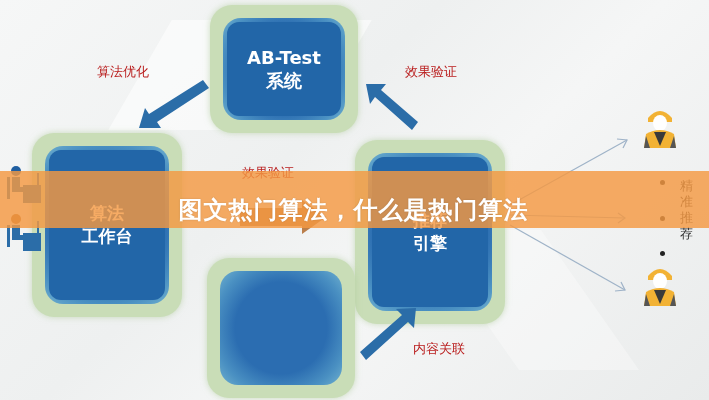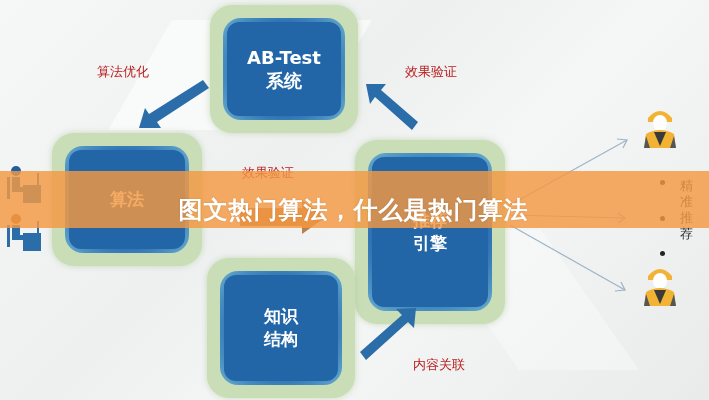--- a/index.html
+++ b/index.html
@@ -34,47 +34,44 @@
 <div class="bg-facet" style="left:470px;top:230px;width:120px;height:140px;transform:skewX(35deg);opacity:0.6;"></div>
 
 <div class="box" style="left:210px;top:5px;width:148px;height:128px;">
   <div class="mid"></div>
   <div class="inner" style="font-size:18px;">
     <span>AB-Test</span>
     <span>系统</span>
   </div>
 </div>
 
-<div class="box" style="left:52px;top:133px;width:150px;height:133px;">
+<div class="box" style="left:32px;top:133px;width:150px;height:184px;">
   <div class="mid"></div>
   <div class="inner">
     <span>算法</span>
+    <span>工作台</span>
   </div>
 </div>
 
 <div class="box" style="left:355px;top:140px;width:150px;height:184px;">
   <div class="mid"></div>
   <div class="inner">
     <span>推荐</span>
     <span>引擎</span>
   </div>
 </div>
 
 <div class="box" style="left:207px;top:258px;width:148px;height:140px;">
   <div class="mid"></div>
-  <div class="inner">
-    <span>知识</span>
-    <span>结构</span>
-  </div>
 </div>
 
 <div class="label" style="left:97px;top:63px;">算法优化</div>
 <div class="label" style="left:405px;top:63px;">效果验证</div>
 <div class="label" style="left:242px;top:164px;">效果验证</div>
-<div class="label" style="left:413px;top:356px;text-align:right;">内容关联</div>
+<div class="label" style="left:413px;top:340px;text-align:right;">内容关联</div>
 
 <svg class="arrow" style="left:135px;top:72px;" width="75" height="60" viewBox="0 0 75 60">
   <polygon points="68,8 74,16 22,50 26,56 4,56 10,36 14,42" fill="#2b6da8"></polygon>
 </svg>
 <svg class="arrow" style="left:360px;top:80px;" width="60" height="55" viewBox="0 0 60 55">
   <polygon points="6,4 26,4 21,10 58,42 52,50 15,17 10,24" fill="#2b6da8"></polygon>
 </svg>
 <svg class="arrow" style="left:240px;top:200px;" width="90" height="35" viewBox="0 0 90 35">
   <polygon points="0,8 62,8 62,0 86,17 62,34 62,26 0,26" fill="#b06a2e" opacity="0.85"></polygon>
 </svg>

